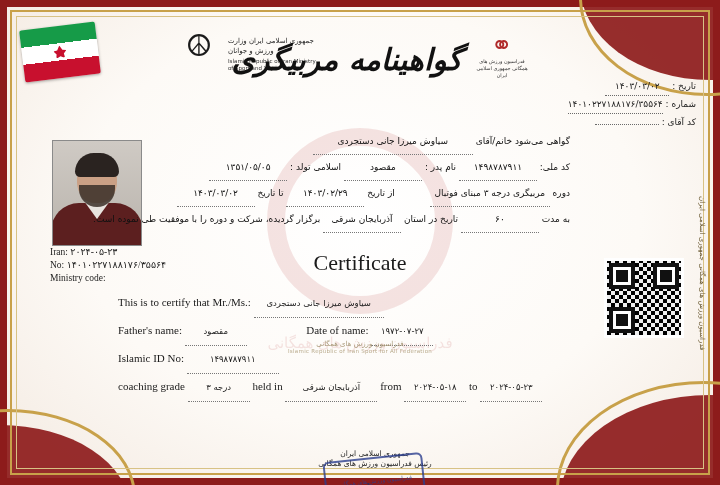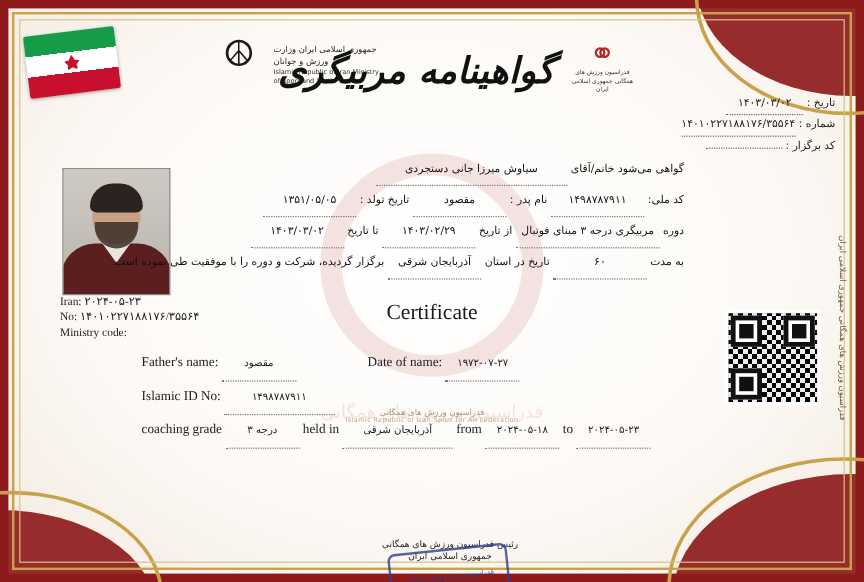--- a/index.html
+++ b/index.html
@@ -124,31 +124,31 @@
     position:absolute;right:150px;top:128px;width:430px;
     direction:rtl;text-align:right;color:#1c1c1c;
     font-family:"DejaVu Sans",sans-serif;font-size:9px;line-height:26px;
   }
   .fa-row{position:relative;height:26px;white-space:nowrap;}
   .lbl{color:#111;text-align:center;}
   .val{
     display:inline-block;min-width:78px;text-align:center;
     border-bottom:1px dotted #777;color:#111;
   }
-  .val.wide{min-width:120px;}
+  .val.wide{min-width:120px;margin-left:32px;}
   .val.xwide{min-width:160px;}
 
   
   .en-meta{
     position:absolute;left:50px;top:246px;font-size:9.5px;line-height:13px;
     font-family:"Liberation Serif",serif;color:#1c1c1c;
   }
   .cert-title{
     position:absolute;left:0;right:0;top:250px;text-align:center;
-    font-size:18px;color:#1b1b1b;font-family:"Liberation Serif",serif;
+    font-size:22px;color:#1b1b1b;font-family:"Liberation Serif",serif;
   }
   .en-body{
     position:absolute;left:118px;top:288px;width:520px;
     font-size:11px;line-height:28px;color:#1b1b1b;
     font-family:"Liberation Serif",serif;
   }
   .en-row{position:relative;height:28px;white-space:nowrap;}
   .en-val{
     display:inline-block;min-width:92px;text-align:center;
     border-bottom:1px dotted #777;
@@ -248,21 +248,21 @@
   <div class="hdr-fields">
     <div>
       <span>تاریخ :</span>
       <span class="ln">۱۴۰۳/۰۳/۰۲</span>
     </div>
     <div>
       <span>شماره :</span>
       <span class="ln">۱۴۰۱۰۲۲۷۱۸۸۱۷۶/۳۵۵۶۴</span>
     </div>
     <div>
-      <span>کد برگزار :</span>
+      <span>کد آقای :</span>
       <span class="ln"></span>
     </div>
   </div>
 
   <div class="photo">
     <div class="bg"></div>
     <div class="body"></div>
     <div class="collar"></div>
     <div class="head"></div>
     <div class="beard"></div>
@@ -272,21 +272,21 @@
   <div class="fa-body">
     <div class="fa-row">
       <span class="lbl">گواهی می‌شود خانم/آقای</span>
       <span class="val xwide">سیاوش میرزا جانی دستجردی</span>
     </div>
     <div class="fa-row">
       <span class="lbl">کد ملی:</span>
       <span class="val">۱۴۹۸۷۸۷۹۱۱</span>
       <span class="lbl">نام پدر :</span>
       <span class="val">مقصود</span>
-      <span class="lbl">تاریخ تولد :</span>
+      <span class="lbl">اسلامی تولد :</span>
       <span class="val">۱۳۵۱/۰۵/۰۵</span>
     </div>
     <div class="fa-row">
       <span class="lbl">دوره</span>
       <span class="val wide">مربیگری درجه ۳ مبنای فوتبال</span>
       <span class="lbl">از تاریخ</span>
       <span class="val">۱۴۰۳/۰۲/۲۹</span>
       <span class="lbl">تا تاریخ</span>
       <span class="val">۱۴۰۳/۰۳/۰۲</span>
     </div>
@@ -318,20 +318,24 @@
 
   <div class="qr">
     <div class="eye a"></div>
     <div class="eye b"></div>
     <div class="eye c"></div>
   </div>
 
   <div class="side-text">فدراسیون ورزش های همگانی جمهوری اسلامی ایران</div>
 
   <div class="en-body">
+    <div class="en-row">
+      <span>This is to certify that Mr./Ms.:</span>
+      <span class="en-val lg">سیاوش میرزا جانی دستجردی</span>
+    </div>
     <div class="en-row">
       <span>Father's name:</span>
       <span class="en-val sm">مقصود</span>
       <span class="spacer"></span>
       <span>Date of name:</span>
       <span class="en-val sm">۱۹۷۲-۰۷-۲۷</span>
     </div>
     <div class="en-row">
       <span>Islamic ID No:</span>
       <span class="en-val">۱۴۹۸۷۸۷۹۱۱</span>
@@ -350,17 +354,17 @@
 
   <div class="mini-text">
     <span>فدراسیون ورزش های همگانی</span>
     <span class="en2">Islamic Republic of Iran Sport for All Federation</span>
   </div>
 
   <div class="sign">
     <div class="stamp">فدراسیون ورزش های همگانی
 جمهوری اسلامی ایران</div>
     <div class="ink"></div>
+    <div class="who">جمهوری اسلامی ایران</div>
     <div class="who">رئیس فدراسیون ورزش های همگانی</div>
-    <div class="who">جمهوری اسلامی ایران</div>
   </div>
 
 </div>
 
 </body></html>

